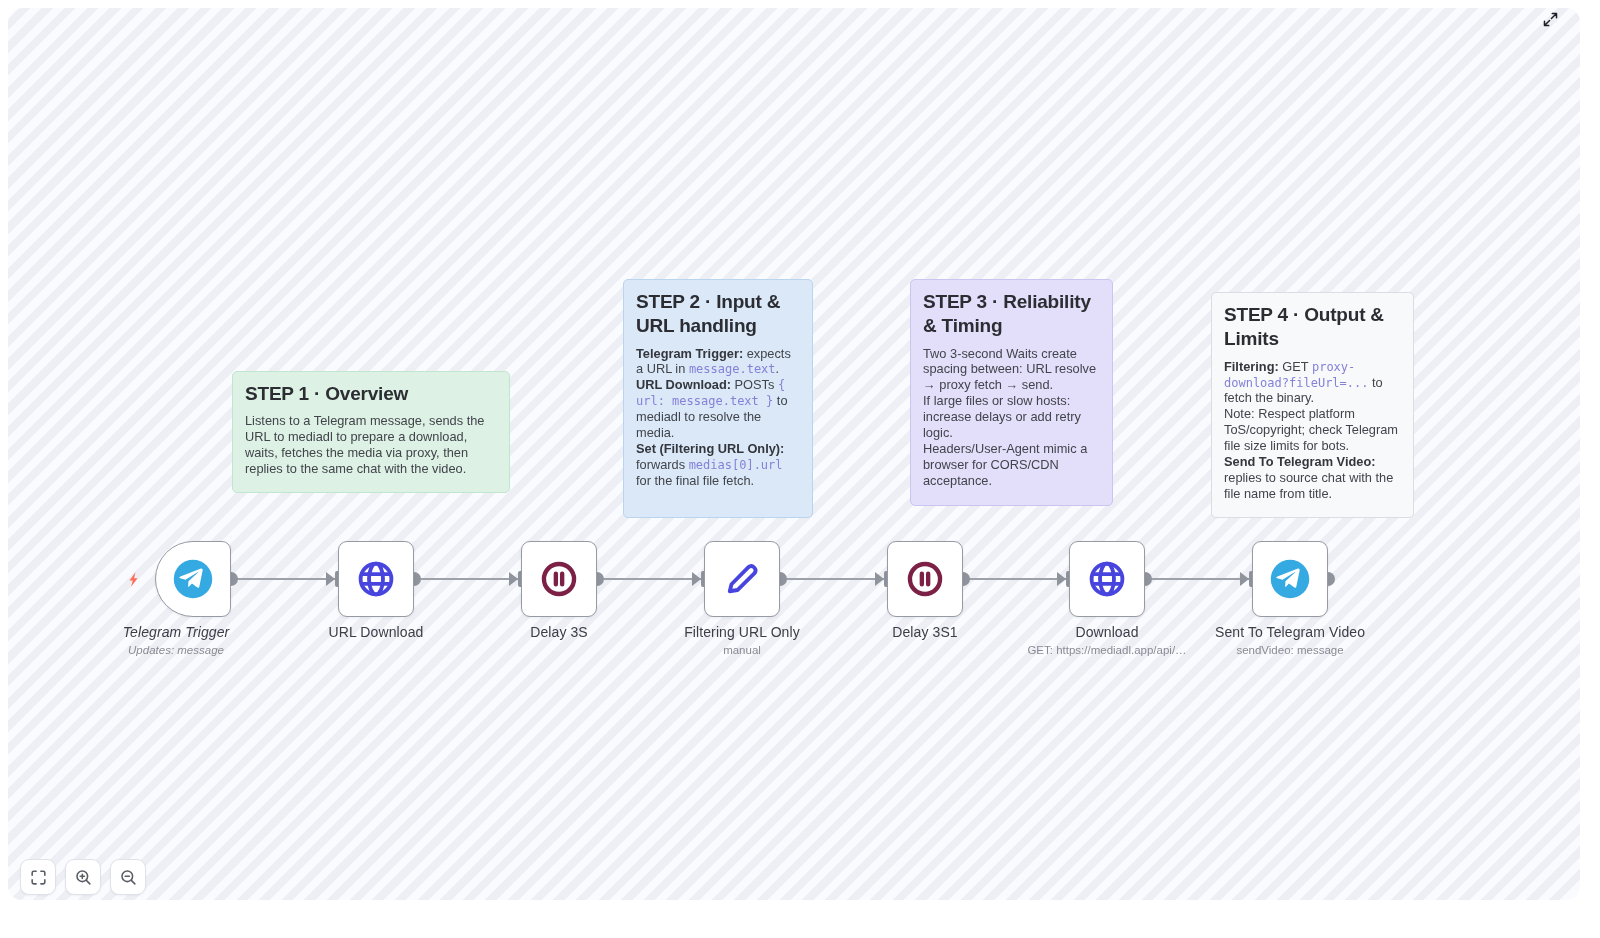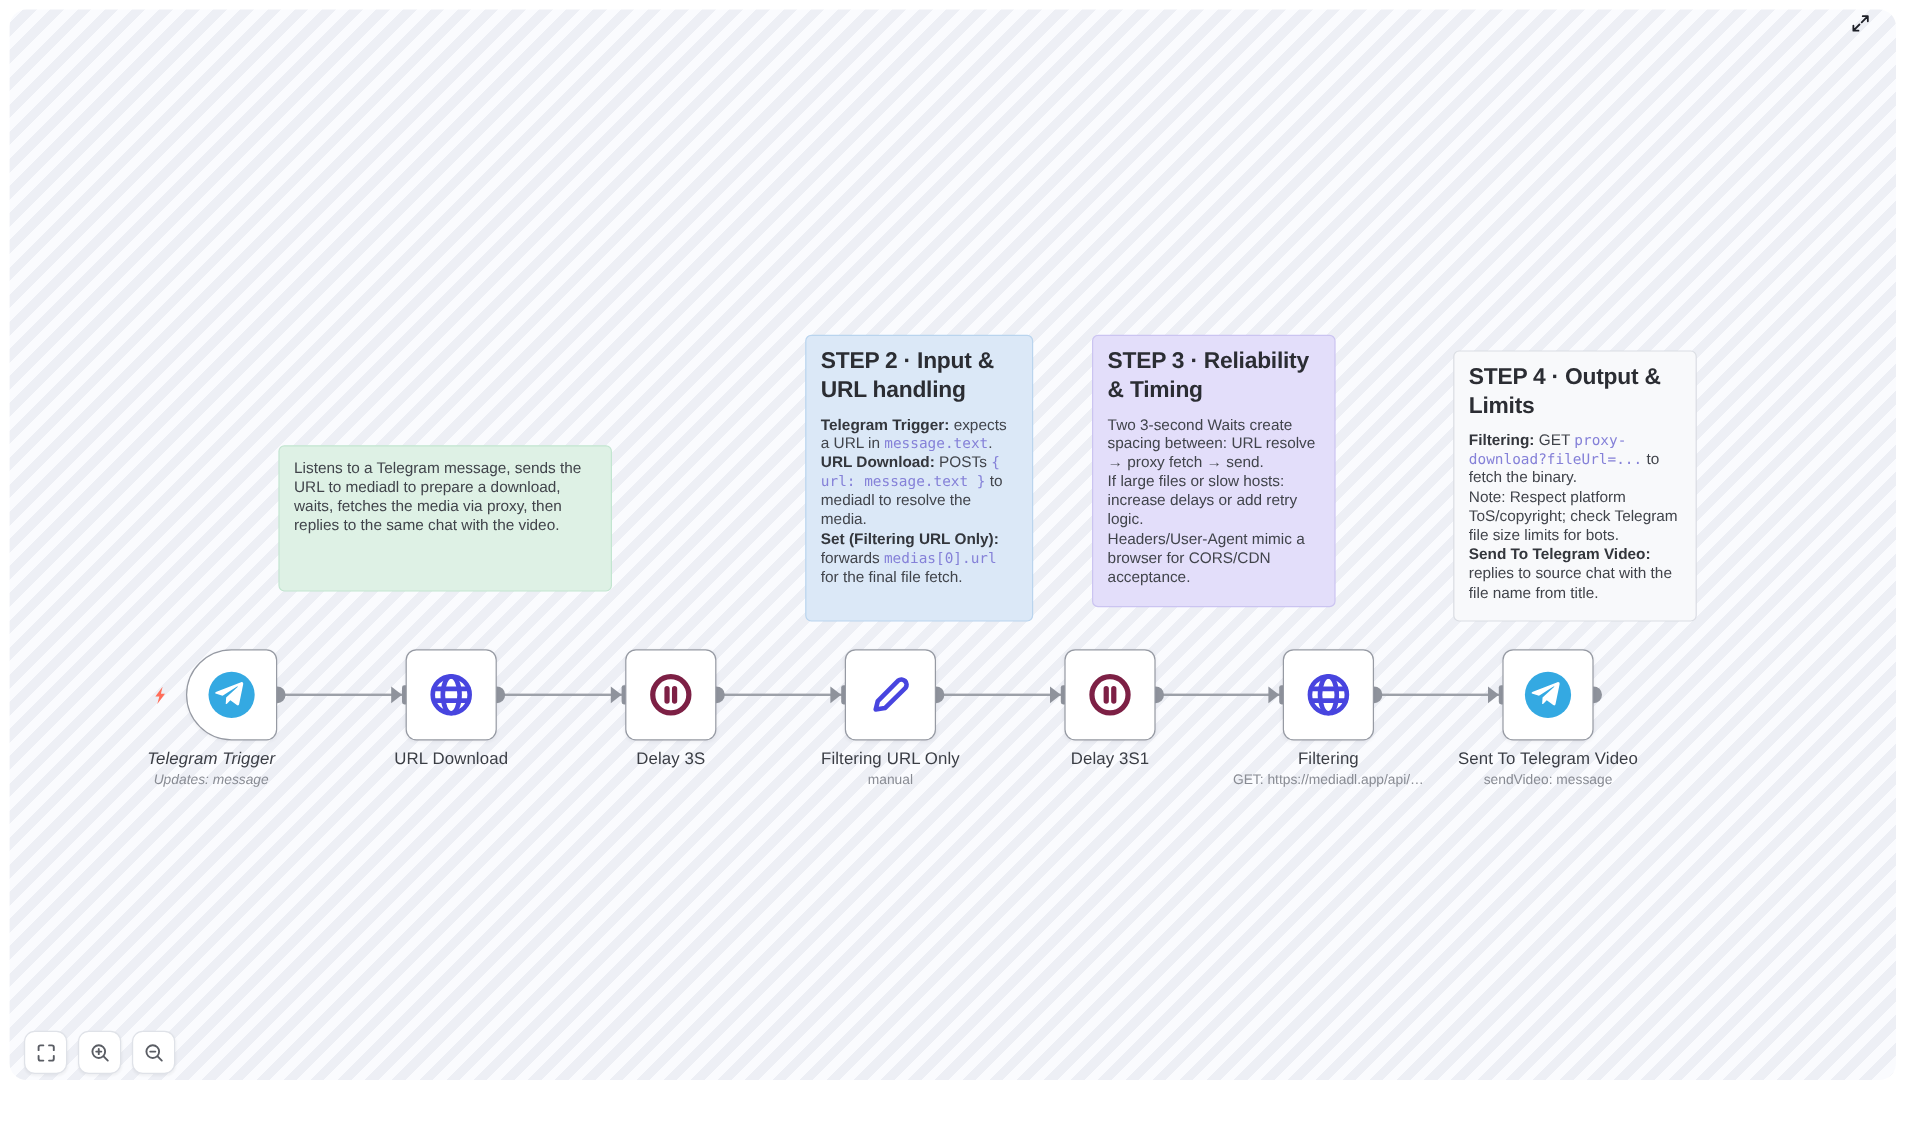--- a/index.html
+++ b/index.html
@@ -51,25 +51,26 @@
     justify-content:center;cursor:pointer;padding:0;}
   .expand-btn svg{width:17px;height:17px;display:block;}
 </style>
 </head>
 <body>
 
 <div class="canvas"></div>
 
 <div id="notes-layer">
     <div class="sticky-note" style="left: 232px; top: 371px; width: 278px; height: 122px; background: rgb(222, 241, 229); border-color: rgb(194, 229, 208);">
+      <div class="sticky-title">STEP 1 · Overview</div>
       <div class="sticky-body">
         <div class="p"><span>Listens to a Telegram message, sends the URL to mediadl to prepare a download, waits, fetches the media via proxy, then replies to the same chat with the video.</span></div>
       </div>
     </div>
-    <div class="sticky-note" style="left: 623px; top: 279px; width: 190px; height: 239px; background: rgb(219, 232, 247); border-color: rgb(185, 212, 238); margin-left: 48px;">
+    <div class="sticky-note" style="left: 623px; top: 279px; width: 190px; height: 239px; background: rgb(219, 232, 247); border-color: rgb(185, 212, 238);">
       <div class="sticky-title">STEP 2 · Input &amp; URL handling</div>
       <div class="sticky-body">
         <div class="p"><span class="b">Telegram Trigger:</span><span> expects a URL in </span><span class="c">message.text</span><span>.</span></div>
         <div class="p"><span class="b">URL Download:</span><span> POSTs </span><span class="c">{ url: message.text }</span><span> to mediadl to resolve the media.</span></div>
         <div class="p"><span class="b">Set (Filtering URL Only):</span><span> forwards </span><span class="c">medias[0].url</span><span> for the final file fetch.</span></div>
       </div>
     </div>
     <div class="sticky-note" style="left: 910px; top: 279px; width: 203px; height: 227px; background: rgb(227, 222, 250); border-color: rgb(203, 196, 241);">
       <div class="sticky-title">STEP 3 · Reliability &amp; Timing</div>
       <div class="sticky-body">
@@ -175,21 +176,21 @@
     <div class="node" style="left: 1069px; top: 541px;">
       <span>
         <svg viewBox="0 0 24 24" fill="none" stroke="#4845df" stroke-width="2.2" stroke-linecap="round">
           <circle cx="12" cy="12" r="8.8"></circle>
           <ellipse cx="12" cy="12" rx="4" ry="8.8"></ellipse>
           <path d="M3.8 9.2h16.4M3.8 14.8h16.4"></path>
         </svg>
       </span>
     </div>
     <div class="node-caption" style="left: 1107px; top: 624px;">
-      <div class="node-label">Filtering</div>
+      <div class="node-label">Download</div>
       <div class="node-sublabel">GET: https://mediadl.app/api/…</div>
     </div>
     <div class="node" style="left: 1252px; top: 541px;">
       <span>
         <svg viewBox="0 0 24 24">
           <circle cx="12" cy="12" r="11" fill="#34a9e2"></circle>
           <path fill="#fff" d="M17.5 7.1c.2-.9-.4-1.3-1-1.1L4.8 10.5c-.8.3-.8.8-.1 1l3 .9 6.9-4.3c.3-.2.6-.1.4.1l-5.6 5.1-.2 3.1c.3 0 .5-.1.7-.3l1.5-1.5 3.1 2.3c.6.3 1 .1 1.1-.5z"></path>
         </svg>
       </span>
     </div>

